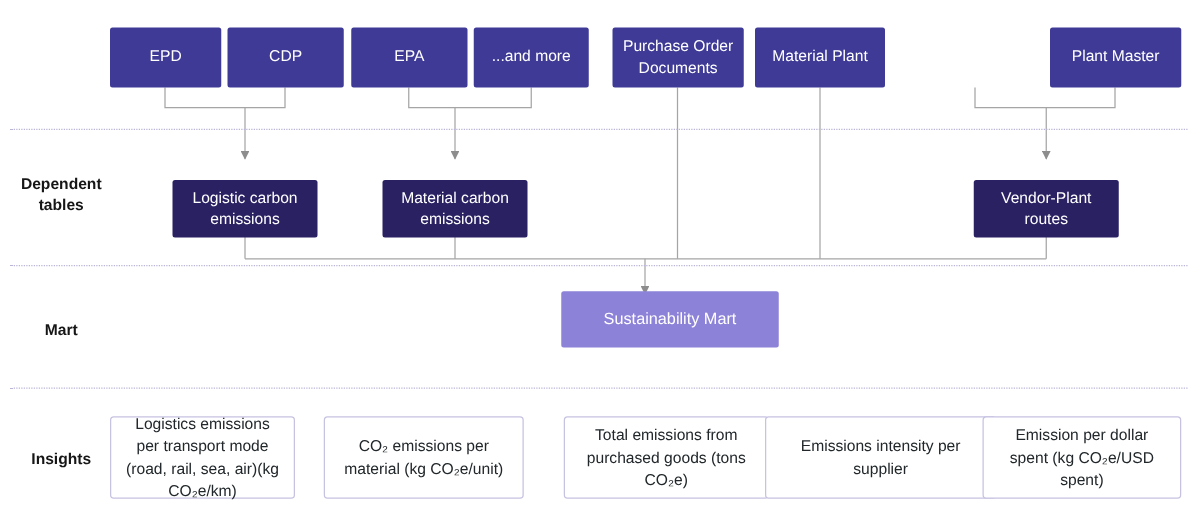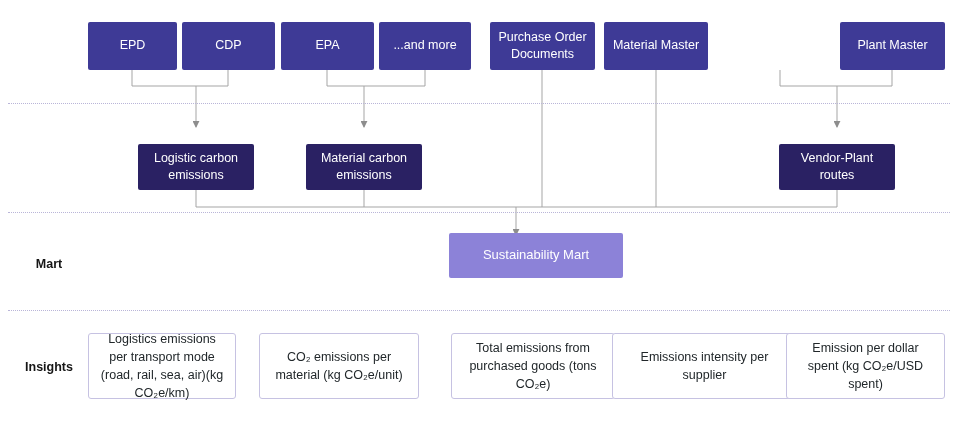--- a/index.html
+++ b/index.html
@@ -93,29 +93,30 @@
       <path d="M837,178 V207"></path>
       <path d="M196,207 H837"></path>
       <path d="M516,207 V235" marker-end="url(#arrow)"></path>
     </g>
   </svg>
 
   <div class="sep" style="top:103px"></div>
   <div class="sep" style="top:212px"></div>
   <div class="sep" style="top:310px"></div>
 
+  <div class="row-label" style="left:8px; top:139px">Dependent tables</div>
   <div class="row-label" style="left:8px; top:256px">Mart</div>
   <div class="row-label" style="left:8px; top:359px">Insights</div>
 
   <div class="node foundation" style="left:88px;  width:89px">EPD</div>
   <div class="node foundation" style="left:182px; width:93px">CDP</div>
   <div class="node foundation" style="left:281px; width:93px">EPA</div>
   <div class="node foundation" style="left:379px; width:92px">...and more</div>
   <div class="node foundation" style="left:490px; width:105px">Purchase Order Documents</div>
-  <div class="node foundation" style="left:604px; width:104px">Material Master</div>
+  <div class="node foundation" style="left:604px; width:104px">Material Plant</div>
   <div class="node foundation" style="left:840px; width:105px">Plant Master</div>
 
   <div class="node dependent" style="left:138px; width:116px">Logistic carbon emissions</div>
   <div class="node dependent" style="left:306px; width:116px">Material carbon emissions</div>
   <div class="node dependent" style="left:779px; width:116px">Vendor-Plant routes</div>
 
   <div class="node mart" style="left:429px; width:174px">Sustainability Mart</div>
 
   <div class="insight" style="left:88px;  width:148px">Logistics emissions per transport mode (road, rail, sea, air)(kg CO₂e/km)</div>
   <div class="insight" style="left:259px; width:160px">CO₂ emissions per material (kg CO₂e/unit)</div>

